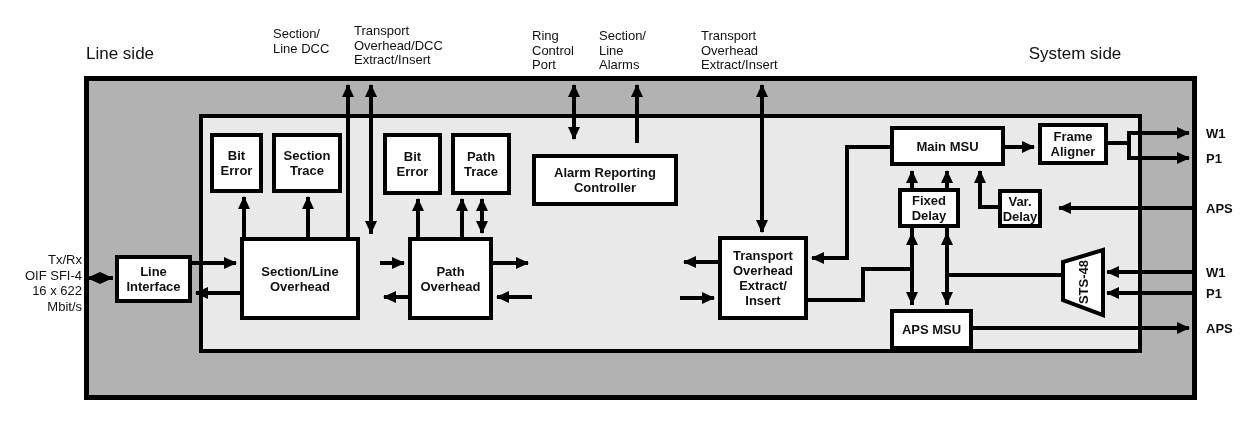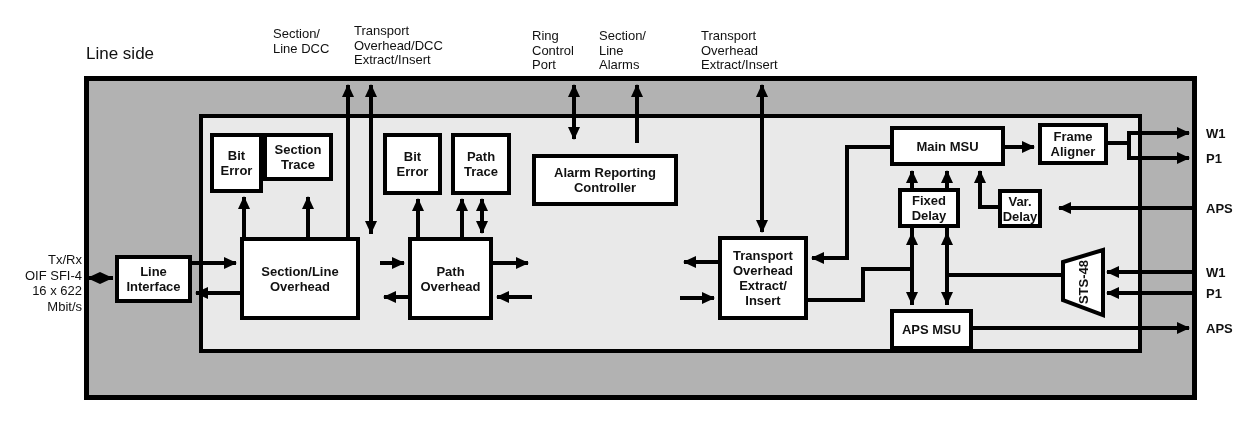--- a/index.html
+++ b/index.html
@@ -114,21 +114,21 @@
 
       <line x1="973" y1="328" x2="1189" y2="328" marker-end="url(#ah)"></line>
     </g>
     <polygon points="1063,262 1103,250 1103,315 1063,300" fill="#fff" stroke="#000" stroke-width="4"></polygon>
   </svg>
 
   <div class="block" style="left:115px;top:255px;width:77px;height:48px">Line
 Interface</div>
   <div class="block" style="left:210px;top:133px;width:53px;height:60px">Bit
 Error</div>
-  <div class="block" style="left:263px;top:133px;width:70px;height:48px">Section
+  <div class="block" style="left:272px;top:133px;width:70px;height:60px">Section
 Trace</div>
   <div class="block" style="left:240px;top:237px;width:120px;height:83px">Section/Line
 Overhead</div>
   <div class="block" style="left:383px;top:133px;width:59px;height:62px">Bit
 Error</div>
   <div class="block" style="left:451px;top:133px;width:60px;height:62px">Path
 Trace</div>
   <div class="block" style="left:408px;top:237px;width:85px;height:83px">Path
 Overhead</div>
   <div class="block" style="left:532px;top:154px;width:146px;height:52px">Alarm Reporting
@@ -141,20 +141,21 @@
   <div class="block" style="left:1038px;top:123px;width:70px;height:42px">Frame
 Aligner</div>
   <div class="block" style="left:898px;top:188px;width:62px;height:40px">Fixed
 Delay</div>
   <div class="block" style="left:998px;top:189px;width:44px;height:39px">Var.
 Delay</div>
   <div class="block" style="left:890px;top:309px;width:83px;height:41px">APS MSU</div>
   <div class="rotlabel">STS-48</div>
 
   <div class="sidetitle" style="left:86px;top:44px">Line side</div>
+  <div class="sidetitle" style="left:1000px;top:44px;width:150px;text-align:center">System side</div>
 
   <div class="toplabel" style="left:273px;top:27px;width:100px">Section/
 Line DCC</div>
   <div class="toplabel" style="left:354px;top:24px;width:120px">Transport
 Overhead/DCC
 Extract/Insert</div>
   <div class="toplabel" style="left:532px;top:29px;width:80px">Ring
 Control
 Port</div>
   <div class="toplabel" style="left:599px;top:29px;width:80px">Section/

